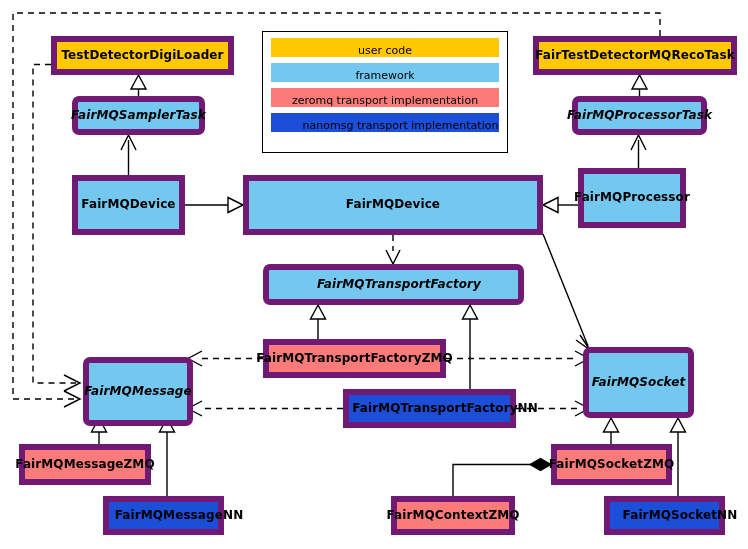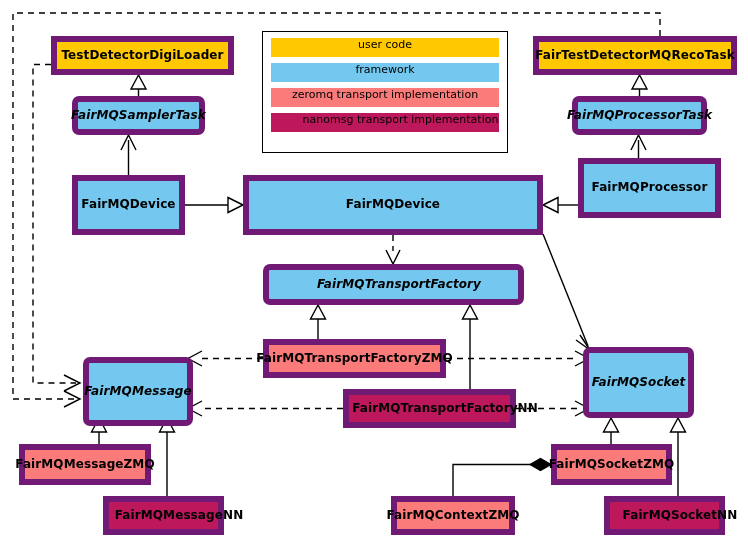--- a/index.html
+++ b/index.html
@@ -40,36 +40,36 @@
     letter-spacing: 0.1px;
     z-index: 3;
   }
   .node.abstract {
     font-style: italic;
     border-radius: 7px;
   }
   .c-user      { background: #ffc800; }
   .c-framework { background: #74c8ef; }
   .c-zeromq    { background: #fb7a7a; }
-  .c-nanomsg   { background: #be185d; padding-left: 31px; }
+  .c-nanomsg   { background: #1d4ed8; padding-left: 31px; }
 
   #legend {
     position: absolute;
     box-sizing: border-box;
     background: #ffffff;
     border: 1px solid #000000;
     z-index: 4;
     padding: 6px 8px;
   }
   .legend-row {
     box-sizing: border-box;
     height: 19px;
     margin-bottom: 6px;
     display: flex;
-    align-items: flex-start;
+    align-items: flex-end;
     justify-content: center;
     font-size: 11px;
     font-weight: normal;
     color: #000000;
   }
   .legend-row:last-child { margin-bottom: 0; }
 </style>
 </head>
 <body>
 
@@ -193,21 +193,21 @@
   </div>
 
   <div class="node c-framework" style="left:72px;top:175px;width:113px;height:60px;">
     <span>FairMQDevice</span>
   </div>
 
   <div class="node c-framework" style="left:243px;top:175px;width:300px;height:60px;">
     <span>FairMQDevice</span>
   </div>
 
-  <div class="node c-framework" style="left:578px;top:158px;width:143px;height:60px;">
+  <div class="node c-framework" style="left:578px;top:168px;width:108px;height:60px;">
     <span>FairMQProcessor</span>
   </div>
 
   <div class="node c-user" style="left:533px;top:36px;width:204px;height:39px;">
     <span>FairTestDetectorMQRecoTask</span>
   </div>
 
   <div class="node c-framework abstract" style="left:572px;top:96px;width:135px;height:39px;">
     <span>FairMQProcessorTask</span>
   </div>

